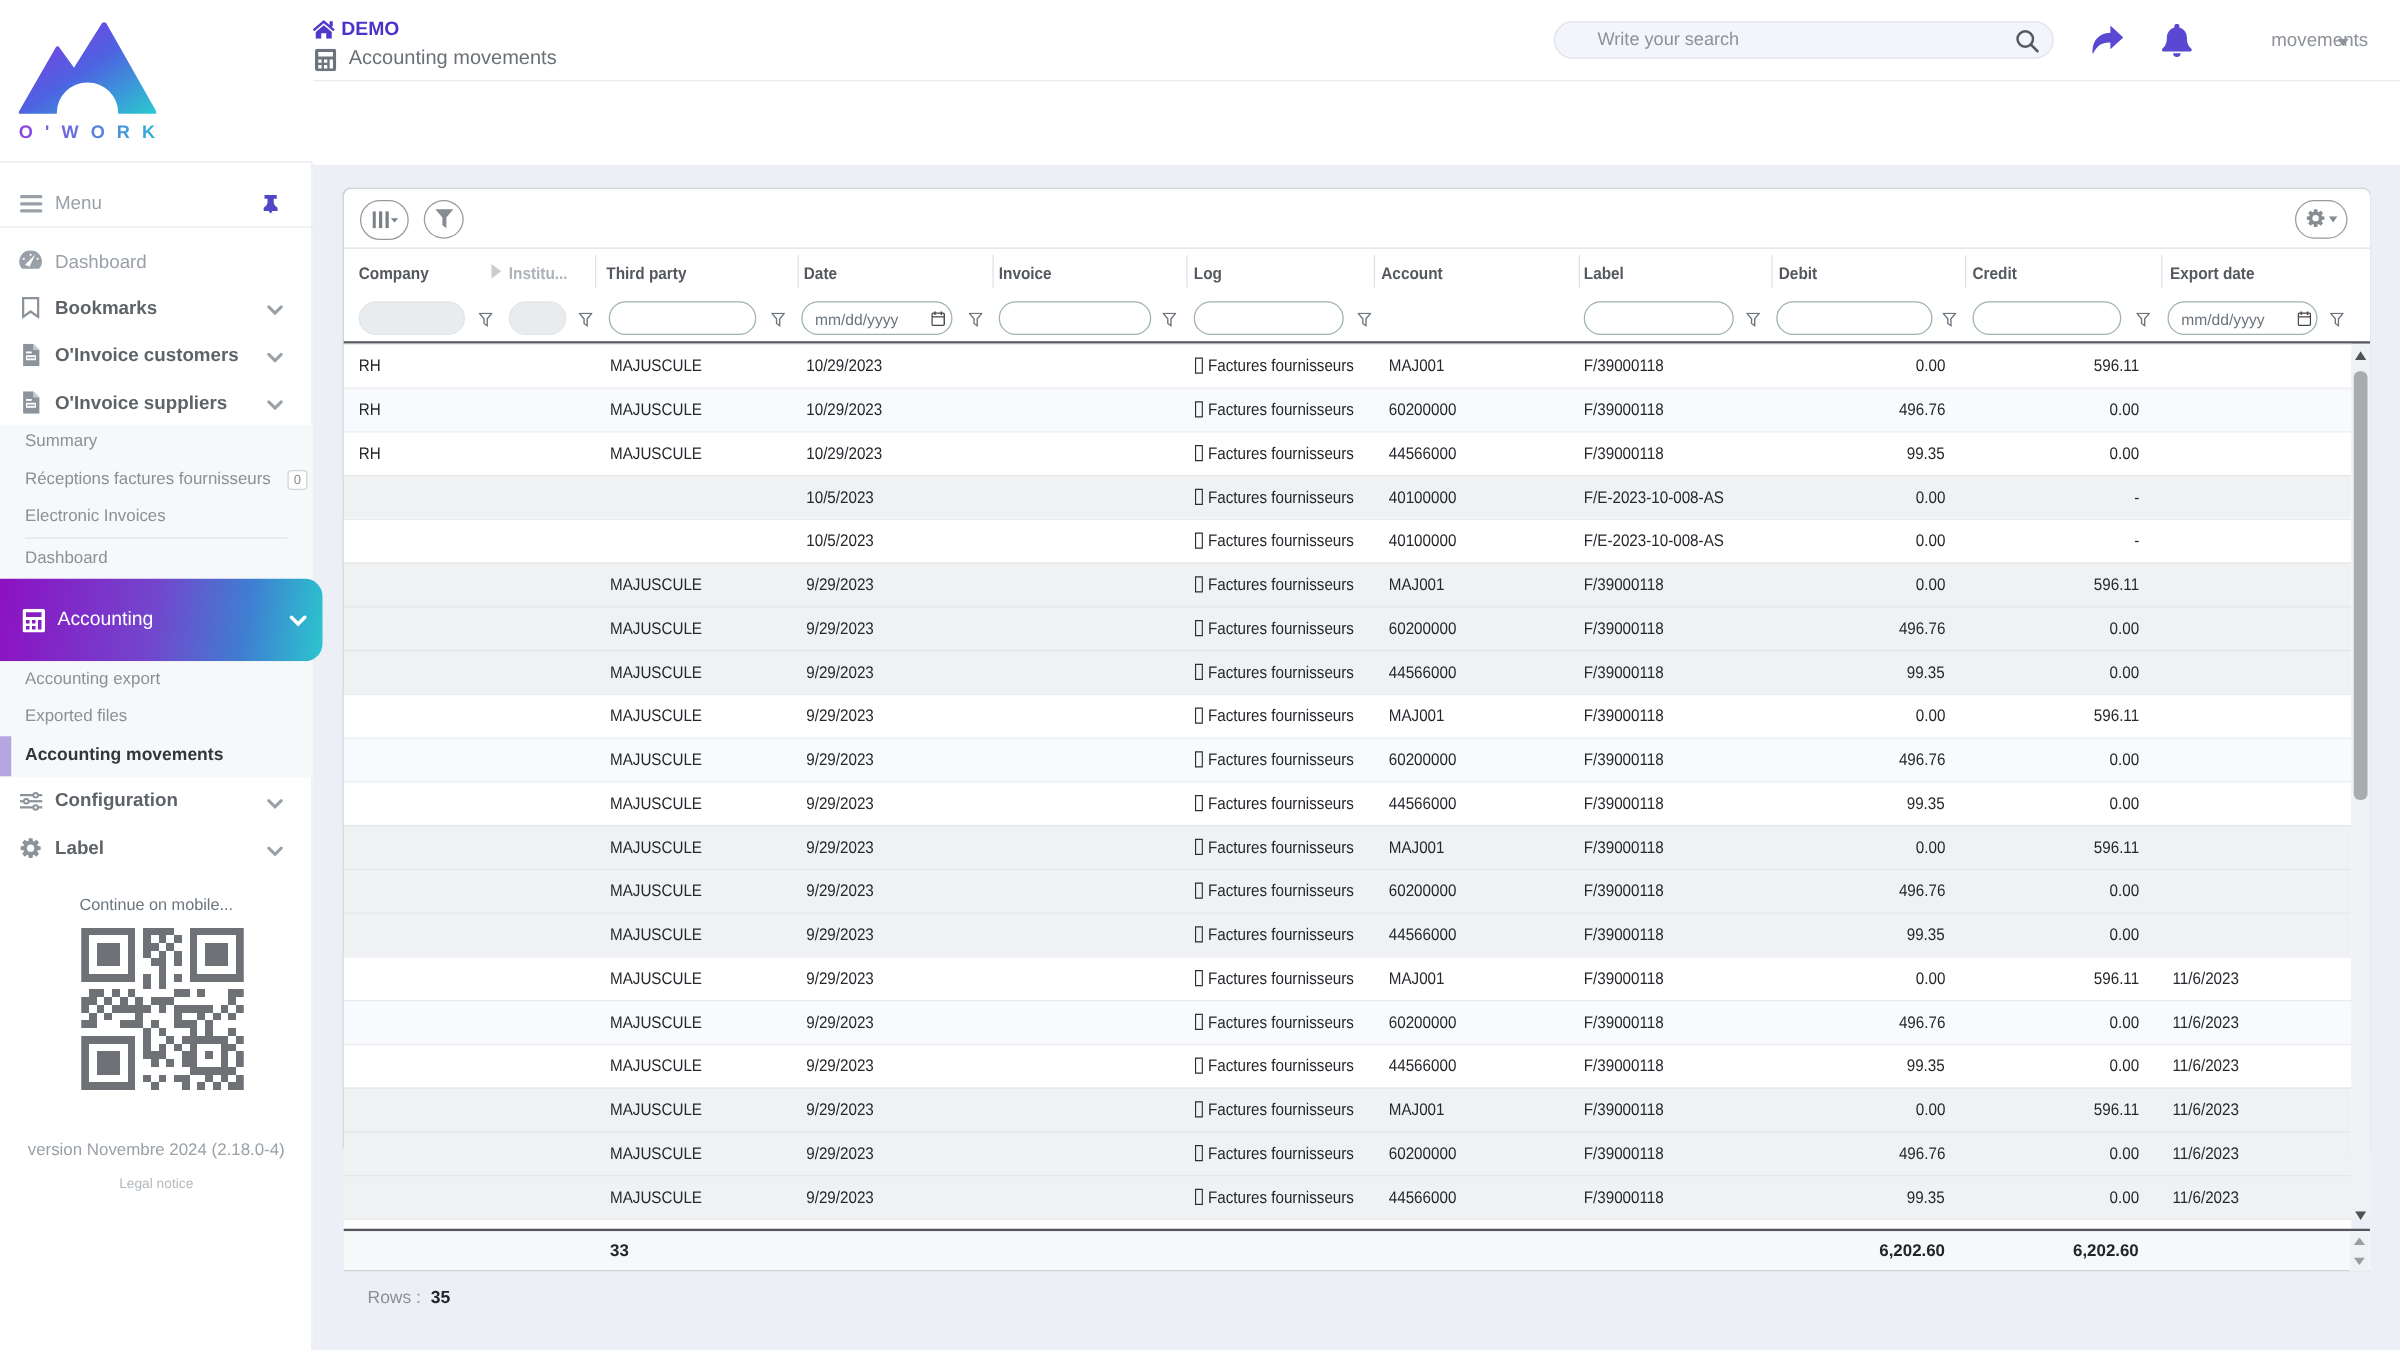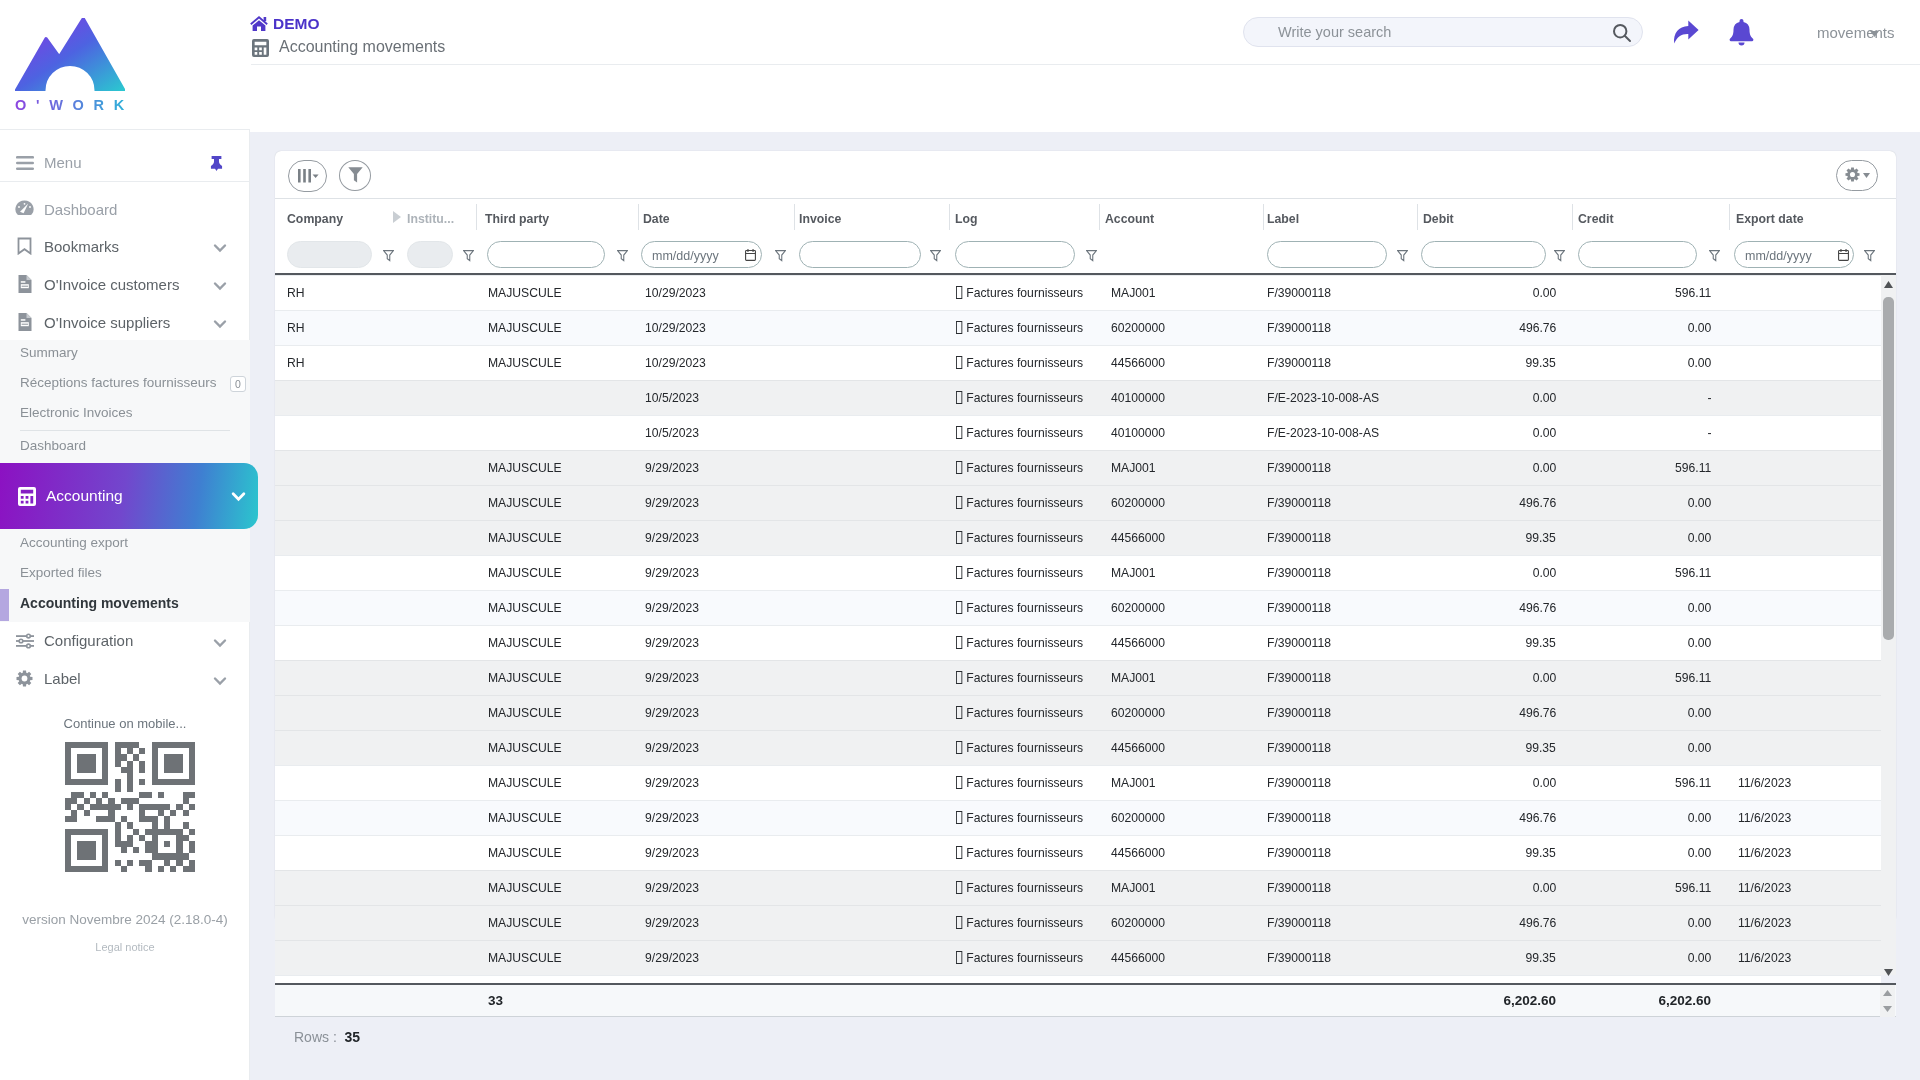--- a/index.html
+++ b/index.html
@@ -4,21 +4,21 @@
 html,body{width:1920px;height:1080px;overflow:hidden;background:#fff;
  font-family:"Liberation Sans",sans-serif;-webkit-font-smoothing:antialiased}
 .abs{position:absolute}
 #page{position:relative;width:1920px;height:1080px}
 
 #contentbg{left:250px;top:132px;width:1670px;height:948px;background:#edeff6}
 #topline{left:251px;top:64px;width:1669px;height:1px;background:#e9ecef}
 #sideline{left:249px;top:130px;width:1px;height:950px;background:#e9ecef}
 
 .mitem{position:absolute;left:44px;font-size:15px;color:#9aa0a8}
-.mbold{font-weight:400;color:#5d6368}
+.mbold{font-weight:700;color:#5d6368}
 .sub{position:absolute;left:20px;font-size:13.5px;color:#8a9096}
 .chev{position:absolute;left:213px;width:14px;height:14px}
 
 #card{left:275px;top:151px;width:1621px;height:771px;background:#fff;border-radius:6px;
  box-shadow:0 0 1px rgba(120,130,140,.45)}
 #card .hline{position:absolute;left:0;width:1621px;height:1px;background:#dee2e6}
 .hlabel{position:absolute;top:60px;font-size:13.5px;font-weight:700;color:#55595f;transform:scaleX(.91);transform-origin:0 0;white-space:nowrap}
 .hsep{position:absolute;top:53px;width:1px;height:26px;background:#dee2e6}
 .row{position:absolute;left:0;width:1606px;height:35px;border-top:1px solid #e9ecef;background:#fff}
 .row.b{background:#f8fafd}

